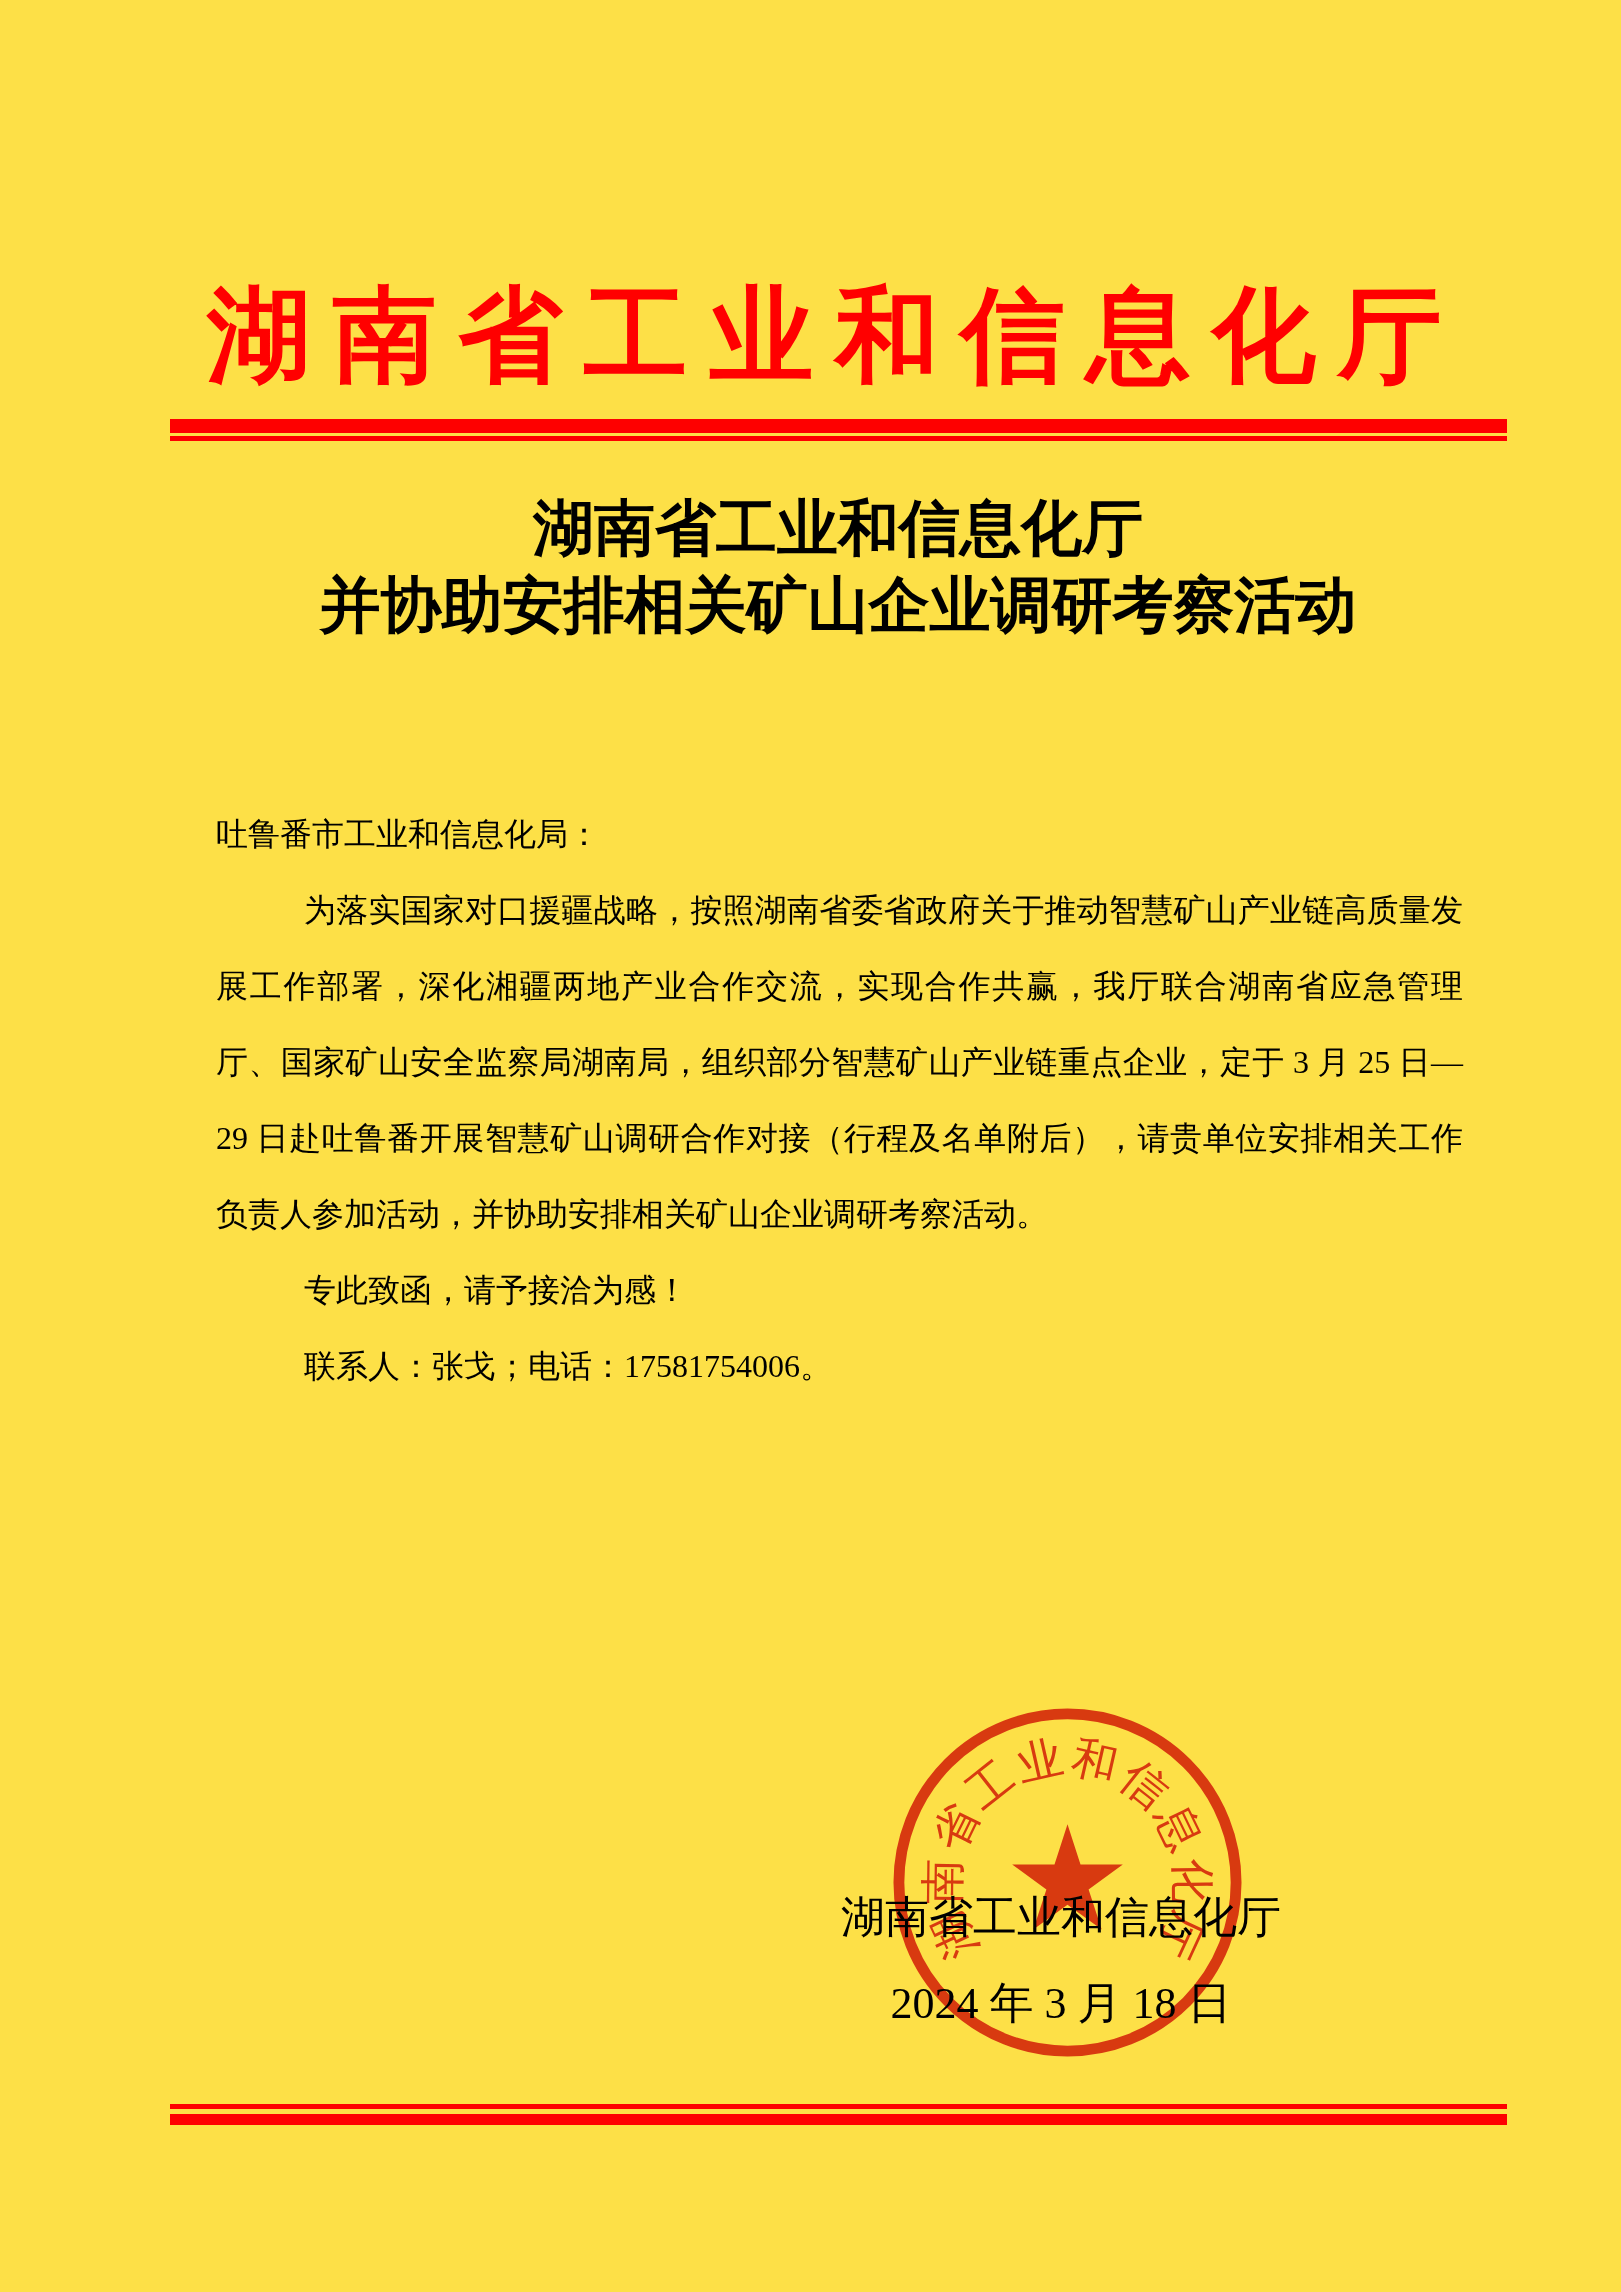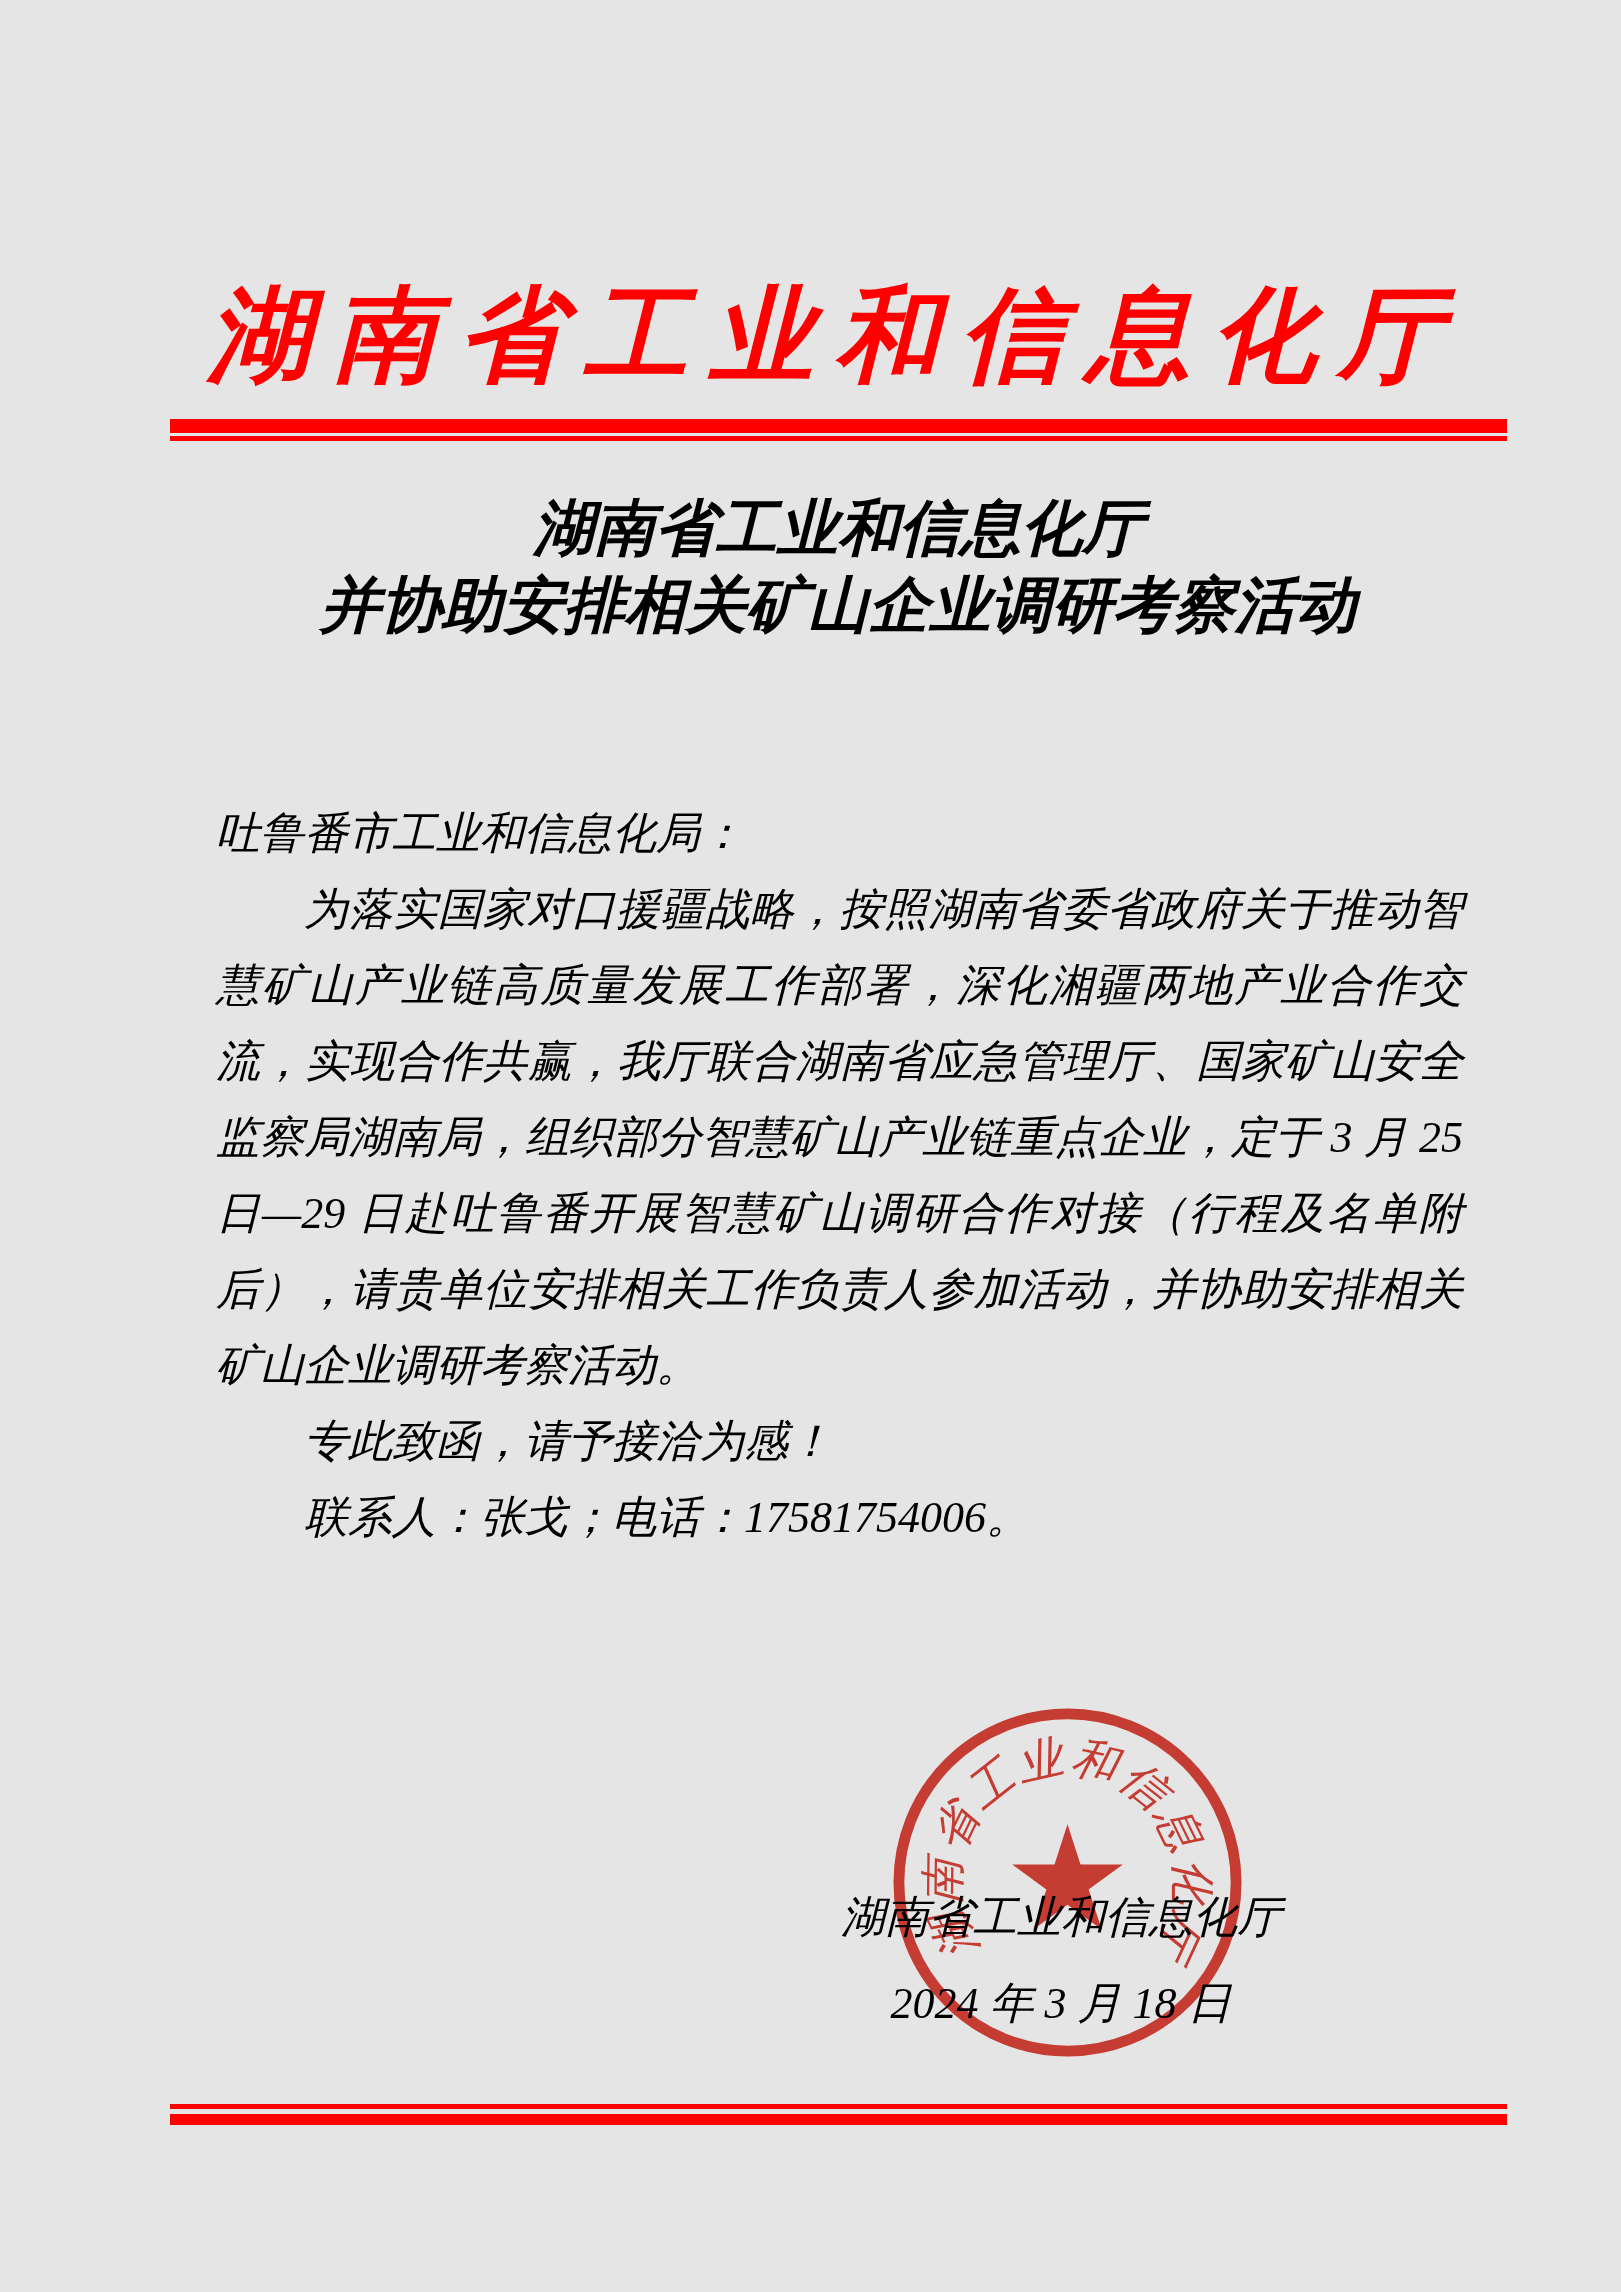--- a/index.html
+++ b/index.html
@@ -1,23 +1,22 @@
 <!DOCTYPE html>
 <html><head>
 <meta charset="utf-8">
 <style>
   html,body{margin:0;padding:0;background:#888;}
   .page{
     position:relative;
     width:1621px;height:2293px;
     margin:0 auto;
-    background:#e5e5e5;
+    background:#fde047;
     overflow:hidden;
     font-family:"Liberation Serif","DejaVu Serif",serif;
-    font-style:italic;
   }
   .header-agency{
     position:absolute;
     top:271px;left:147px;right:98px;
     text-align:center;
     color:#ff0000;
     font-size:104px;
     line-height:129px;
     font-weight:bold;
     letter-spacing:21.6px;
@@ -34,21 +33,21 @@
     text-align:center;
     color:#000;
     font-size:61px;
     line-height:77px;
     font-weight:bold;
   }
   .letter-body{
     position:absolute;
     top:796px;left:216px;width:1247px;
     color:#000;
-    font-size:44px;
+    font-size:32px;
     line-height:76px;
     text-align:justify;
   }
   .letter-body p{margin:0;padding:0;}
   .indent{text-indent:88px;}
   .attachment{margin-top:76px;}
   .signature-block{
     position:absolute;
     top:1880px;left:821px;width:480px;
     text-align:center;

